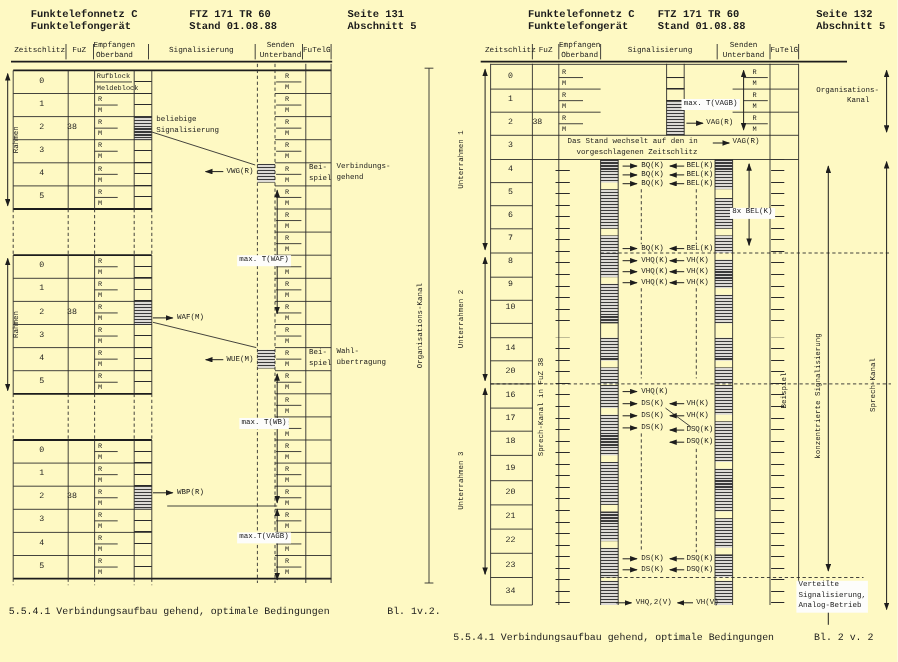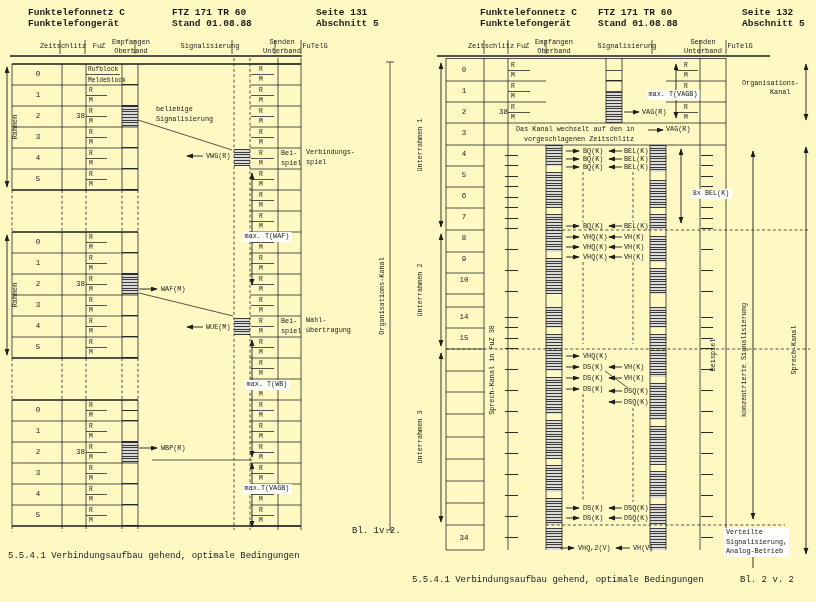--- a/index.html
+++ b/index.html
@@ -3,24 +3,24 @@
 <meta charset="utf-8">
 <style>
   html,body{margin:0;padding:0;background:#fbfaf7;}
   #canvas{position:relative;width:816px;height:602px;background:#fef9c3;overflow:hidden;
           font-family:Liberation Mono, monospace;color:#1b1b1b;}
   svg{position:absolute;left:0;top:0;z-index:2;}
   .t{position:absolute;font-size:6.8px;line-height:9.5px;white-space:pre;z-index:3;}
   .rm{font-size:6.3px;line-height:10.5px;}
   .num{font-size:7.5px;line-height:21px;text-align:center;width:36px;}
   .n22{line-height:22px;}
-  .fz{font-size:7.5px;line-height:21px;text-align:right;width:24px;}
+  .fz{font-size:7.5px;line-height:21px;text-align:left;width:24px;}
   .hd{font-weight:bold;font-size:9.5px;line-height:11px;}
   .ch{font-size:7px;line-height:8.5px;}
-  .c{transform:translateX(-50%);margin-left:27px;}
+  .c{transform:translateX(-50%);}
   .v{transform:translate(-50%,-50%) rotate(-90deg);white-space:nowrap;}
   .wbg{background:#fdfdfb;padding:0 2px;}
   .cap{font-size:9px;line-height:11px;}
   .hz{position:absolute;width:16px;z-index:1;
       background:repeating-linear-gradient(180deg,#3a3a3a 0 1px,#dcdad5 1px 2.7px);}
   .cells{position:absolute;z-index:1;
       background:repeating-linear-gradient(180deg,transparent 0 9.6px,#2a2a2a 9.6px 10.5px);}
   .ln{stroke:#2a2a2a;stroke-width:0.8;fill:none;}
   .hv{stroke:#1d1d1d;stroke-width:1.6;fill:none;}
   .dsh{stroke:#2a2a2a;stroke-width:0.8;fill:none;stroke-dasharray:3 2.4;}
@@ -271,42 +271,42 @@
 M</div>
   <div class="t rm" style="left:259px;top:442.5px">R
 M</div>
   <div class="t rm" style="left:259px;top:463.5px">R
 M</div>
   <div class="t rm" style="left:259px;top:484.5px">R
 M</div>
   <div class="t rm" style="left:259px;top:505.5px">R
 M</div>
 
-  <div class="t" style="left:156px;top:105px">beliebige
+  <div class="t" style="left:142px;top:105px">beliebige
 Signalisierung</div>
   <div class="t" style="left:206px;top:152px">VWG(R)</div>
   <div class="t" style="left:281px;top:149px">Bei-
 spiel</div>
   <div class="t" style="left:306px;top:148px">Verbindungs-
-spiel</div>
+gehend</div>
   <div class="t c wbg" style="left:240px;top:232px">max. T(WAF)</div>
   <div class="t" style="left:161px;top:285px">WAF(M)</div>
   <div class="t" style="left:206px;top:323px">WUE(M)</div>
   <div class="t" style="left:281px;top:317px">Bei-
 spiel</div>
   <div class="t" style="left:306px;top:316px">Wahl-
 übertragung</div>
   <div class="t c wbg" style="left:240px;top:380px">max. T(WB)</div>
   <div class="t" style="left:161px;top:444px">WBP(R)</div>
   <div class="t c wbg" style="left:240px;top:484px">max.T(VAGB)</div>
   <div class="t v" style="left:383px;top:296px">Organisations-Kanal</div>
   <div class="t v" style="left:16px;top:127px">Rahmen</div>
   <div class="t v" style="left:16px;top:295px">Rahmen</div>
   <div class="t cap" style="left:8px;top:551px">5.5.4.1 Verbindungsaufbau gehend, optimale Bedingungen</div>
-  <div class="t cap" style="left:352px;top:526px">Bl. 1v.2.</div>
+  <div class="t cap" style="left:352px;top:551px">Bl. 1v.2.</div>
 
   <div class="t hd" style="left:480px;top:7px">Funktelefonnetz C
 Funktelefongerät</div>
   <div class="t hd" style="left:598px;top:7px">FTZ 171 TR 60
 Stand 01.08.88</div>
   <div class="t hd" style="left:742px;top:7px">Seite 132
 Abschnitt 5</div>
 
   <div class="t ch c" style="left:464px;top:42px">Zeitschlitz</div>
   <div class="t ch c" style="left:496px;top:42px">FuZ</div>
@@ -322,39 +322,47 @@
 2
 3
 4
 5
 6
 7
 8
 9
 10</div>
   <div class="t num" style="left:446px;top:307px">14
-15</div>
+20</div>
+  <div class="t num" style="left:446px;top:350px">16
+17
+18</div>
+  <div class="t num n22" style="left:446px;top:415px">19
+20
+21
+22
+23</div>
   <div class="t num" style="left:446px;top:528px">34</div>
   <div class="t fz" style="left:484px;top:102px">38</div>
 
   <div class="t rm" style="left:511px;top:60.5px">R
 M</div>
   <div class="t rm" style="left:511px;top:81.5px">R
 M</div>
   <div class="t rm" style="left:511px;top:102.5px">R
 M</div>
   <div class="t rm" style="left:684px;top:60.5px">R
 M</div>
   <div class="t rm" style="left:684px;top:81.5px">R
 M</div>
   <div class="t rm" style="left:684px;top:102.5px">R
 M</div>
 
   <div class="t" style="left:642px;top:108px">VAG(R)</div>
-  <div class="t" style="left:516px;top:125px">Das Kanal wechselt auf den in</div>
+  <div class="t" style="left:516px;top:125px">Das Stand wechselt auf den in</div>
   <div class="t" style="left:666px;top:125px">VAG(R)</div>
   <div class="t" style="left:524px;top:135px">vorgeschlagenen Zeitschlitz</div>
   <div class="t c wbg" style="left:646px;top:90px">max. T(VAGB)</div>
   <div class="t" style="left:742px;top:79px">Organisations-</div>
   <div class="t" style="left:770px;top:88px">Kanal</div>
 
   <div class="t" style="left:583px;top:147px">BQ(K)</div>
   <div class="t" style="left:583px;top:155px">BQ(K)</div>
   <div class="t" style="left:583px;top:163px">BQ(K)</div>
   <div class="t" style="left:583px;top:222px">BQ(K)</div>

